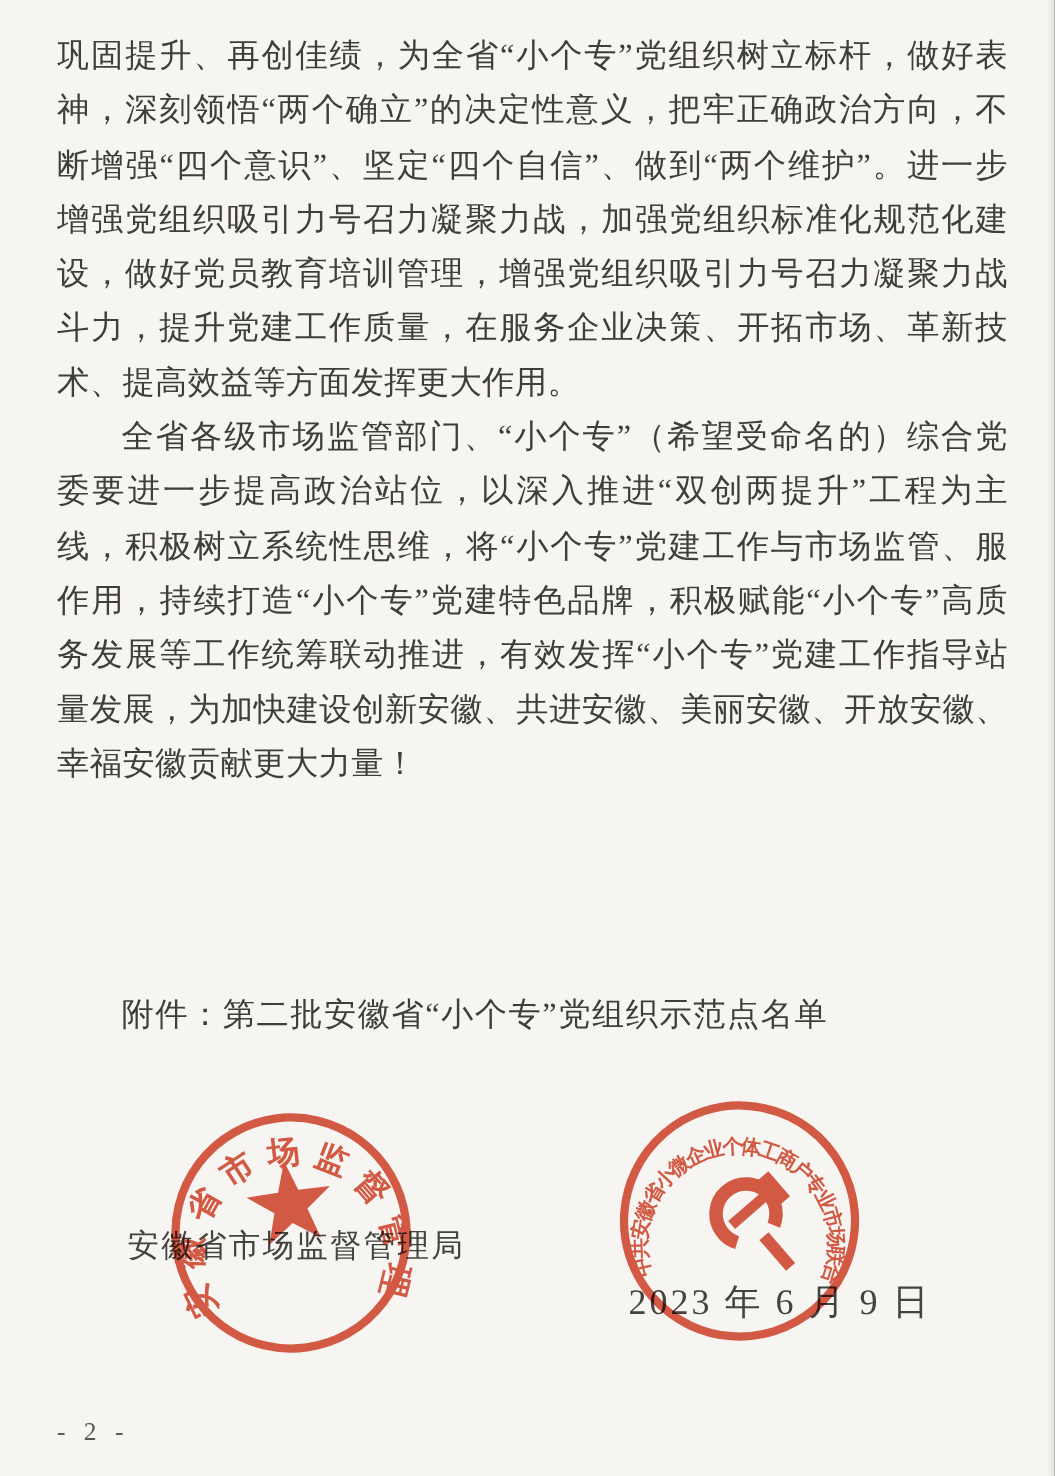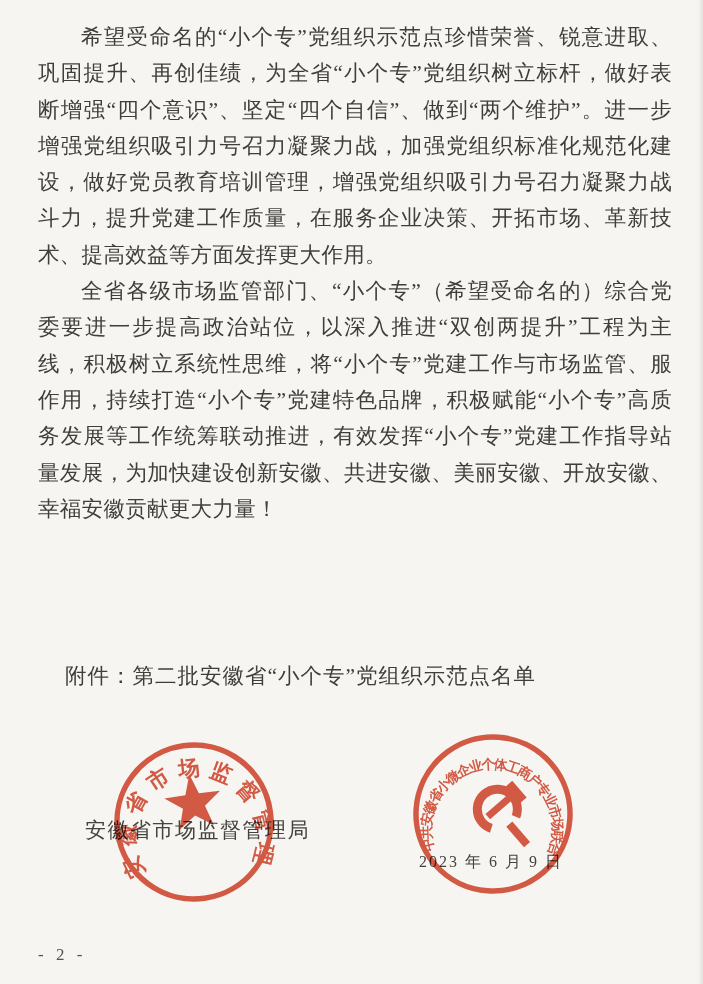--- a/index.html
+++ b/index.html
@@ -28,36 +28,36 @@
     color: #403e3b;
     text-align: justify;
     text-align-last: justify;
     text-justify: inter-ideograph;
     letter-spacing: 0.3px;
   }
   .line.indent { text-indent: 43px; }
   .line.no-fill { text-align-last: left; }
   .attachment {
     position: absolute;
-    left: 65px; top: 658px;
+    left: 81px; top: 658px;
     font-size: 21.5px;
     line-height: 36px;
     color: #403e3b;
     letter-spacing: 1px;
   }
   .sig {
     position: absolute;
     font-size: 21px;
     color: #45433f;
     letter-spacing: 1.5px;
     white-space: nowrap;
   }
   .sig-left  { left: 85px;  top: 816px; }
   .sig-right { left: 367px; top: 816px; }
-  .sig-date  { left: 419px; top: 852px; font-size: 16px; letter-spacing: 2px; }
+  .sig-date  { left: 419px; top: 852px; font-size: 24px; letter-spacing: 2px; }
   .page-number {
     position: absolute;
     left: 38px; top: 945px;
     font-size: 17px;
     color: #55534f;
     letter-spacing: 4px;
   }
   .seal {
     position: absolute;
     opacity: 0.88;
@@ -66,22 +66,22 @@
   }
   .seal-left  { left: 112px; top: 740px; width: 164px; height: 164px; transform: rotate(-8deg); }
   .seal-right { left: 411px; top: 732px; width: 164px; height: 164px; transform: rotate(4deg); }
 </style>
 </head>
 <body>
 
 <div class="page">
 
   <div class="body-lines" id="body-lines">
-      <div class="line indent">希望受命名的“小个专”党组织示范点珍惜荣誉、锐意进取、</div>
       <div class="line">巩固提升、再创佳绩，为全省“小个专”党组织树立标杆，做好表</div>
+      <div class="line">神，深刻领悟“两个确立”的决定性意义，把牢正确政治方向，不</div>
       <div class="line">断增强“四个意识”、坚定“四个自信”、做到“两个维护”。进一步</div>
       <div class="line">增强党组织吸引力号召力凝聚力战，加强党组织标准化规范化建</div>
       <div class="line">设，做好党员教育培训管理，增强党组织吸引力号召力凝聚力战</div>
       <div class="line">斗力，提升党建工作质量，在服务企业决策、开拓市场、革新技</div>
       <div class="line no-fill">术、提高效益等方面发挥更大作用。</div>
       <div class="line indent">全省各级市场监管部门、“小个专”（希望受命名的）综合党</div>
       <div class="line">委要进一步提高政治站位，以深入推进“双创两提升”工程为主</div>
       <div class="line">线，积极树立系统性思维，将“小个专”党建工作与市场监管、服</div>
       <div class="line">作用，持续打造“小个专”党建特色品牌，积极赋能“小个专”高质</div>
       <div class="line">务发展等工作统筹联动推进，有效发挥“小个专”党建工作指导站</div>

